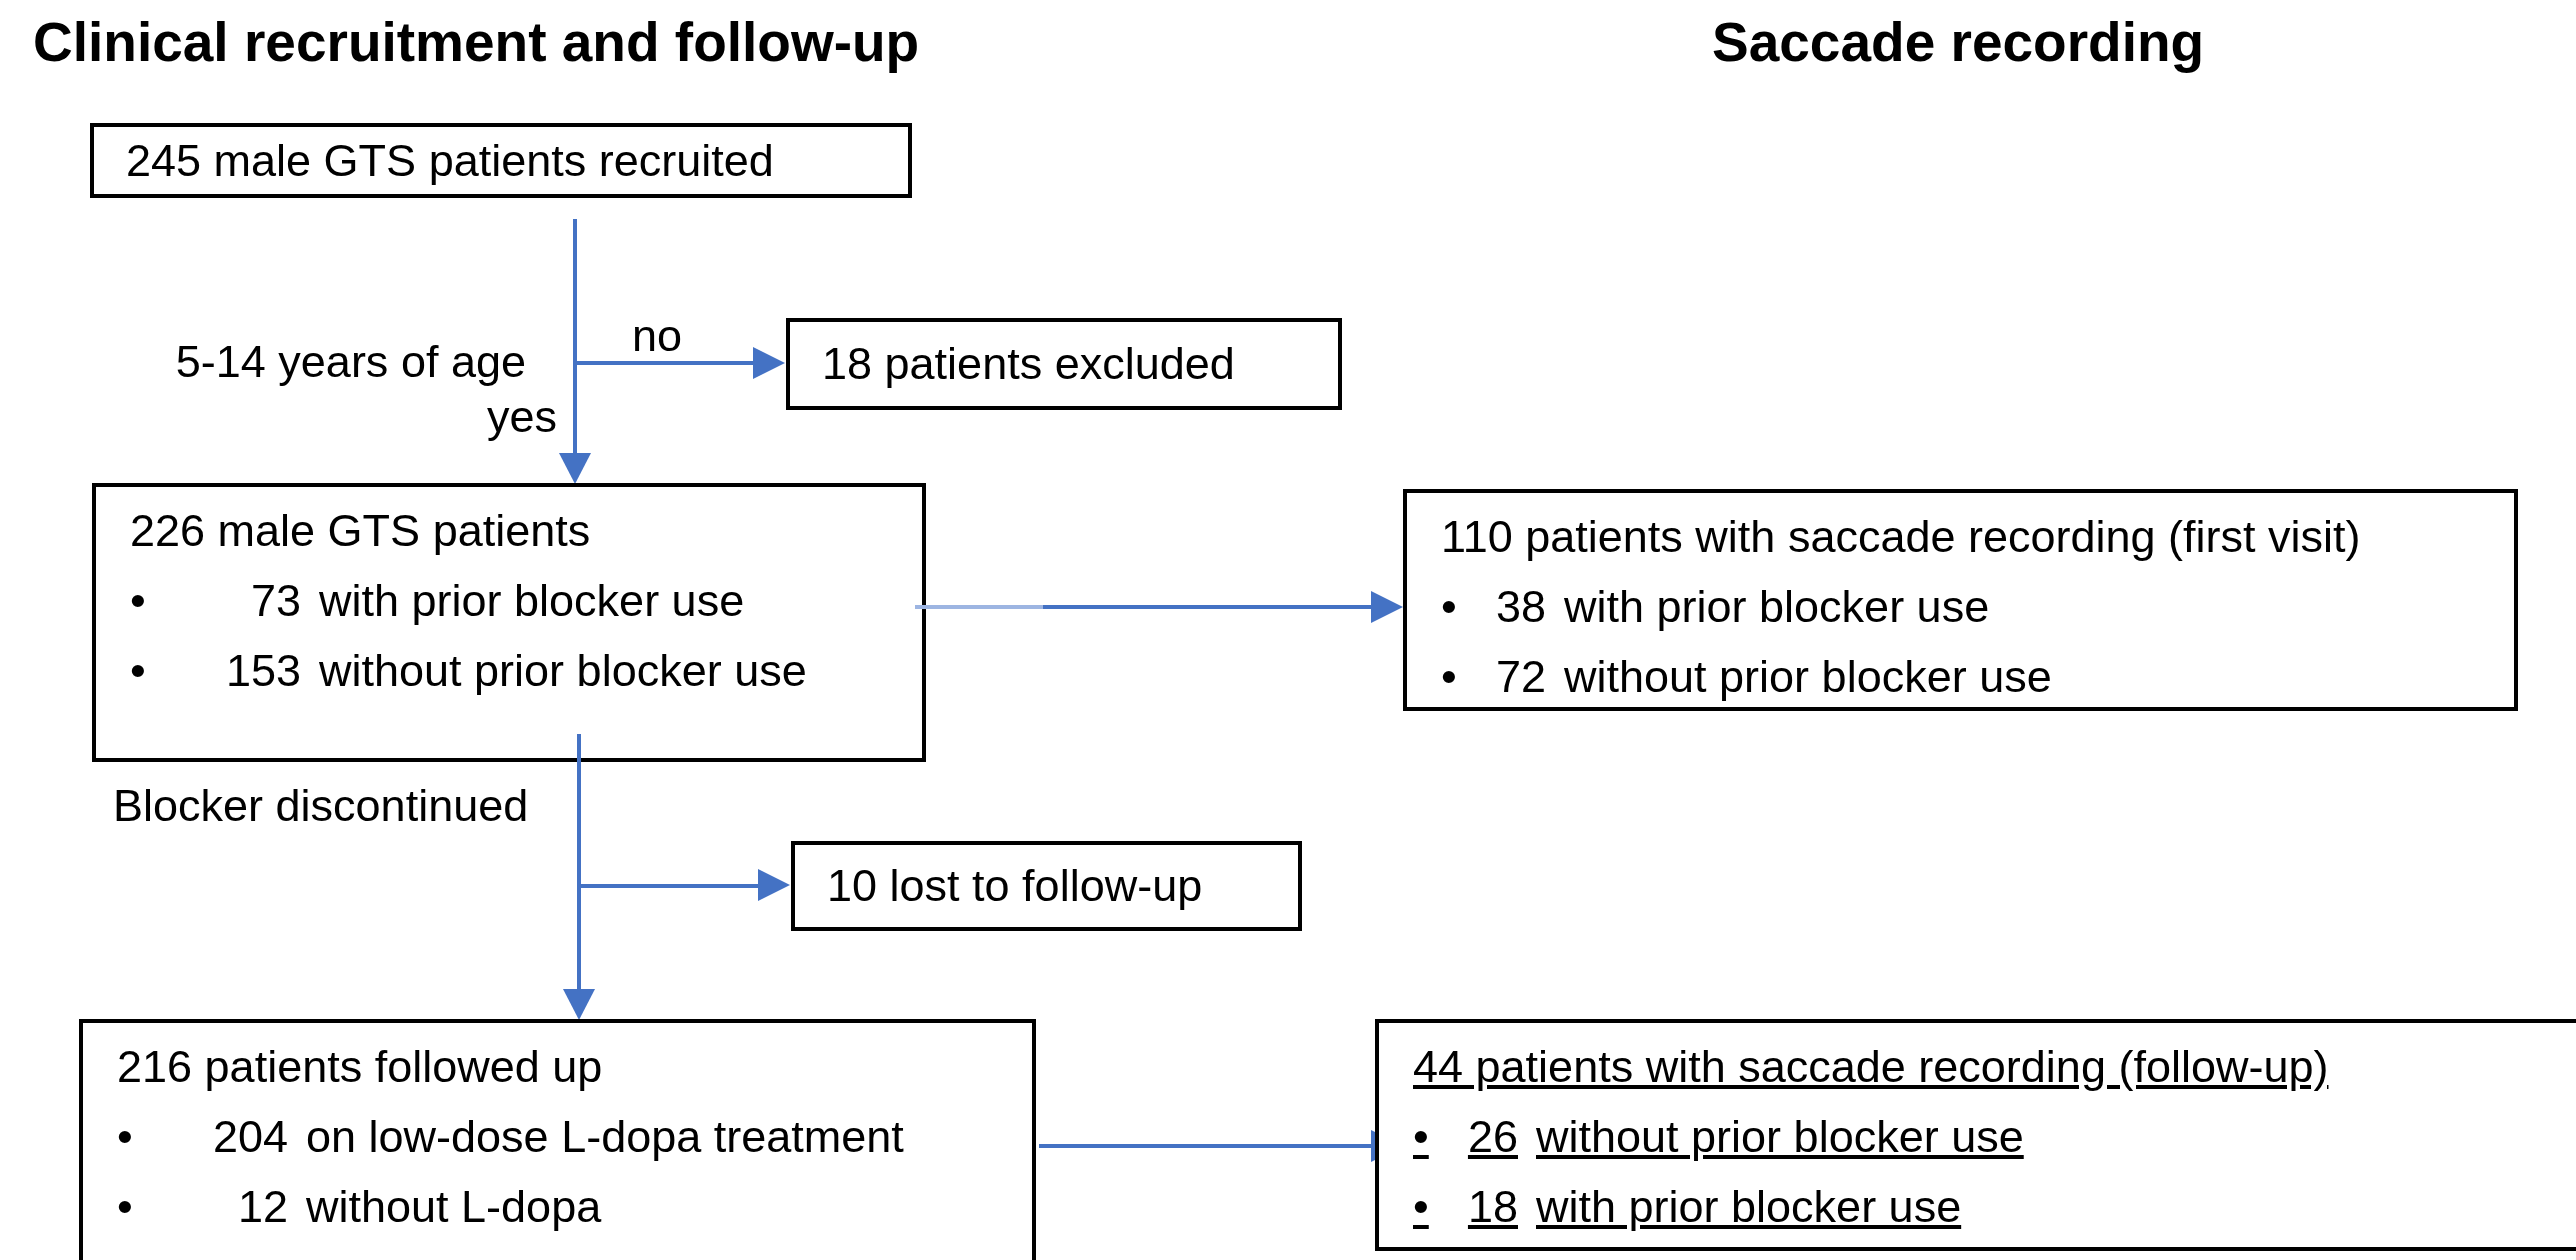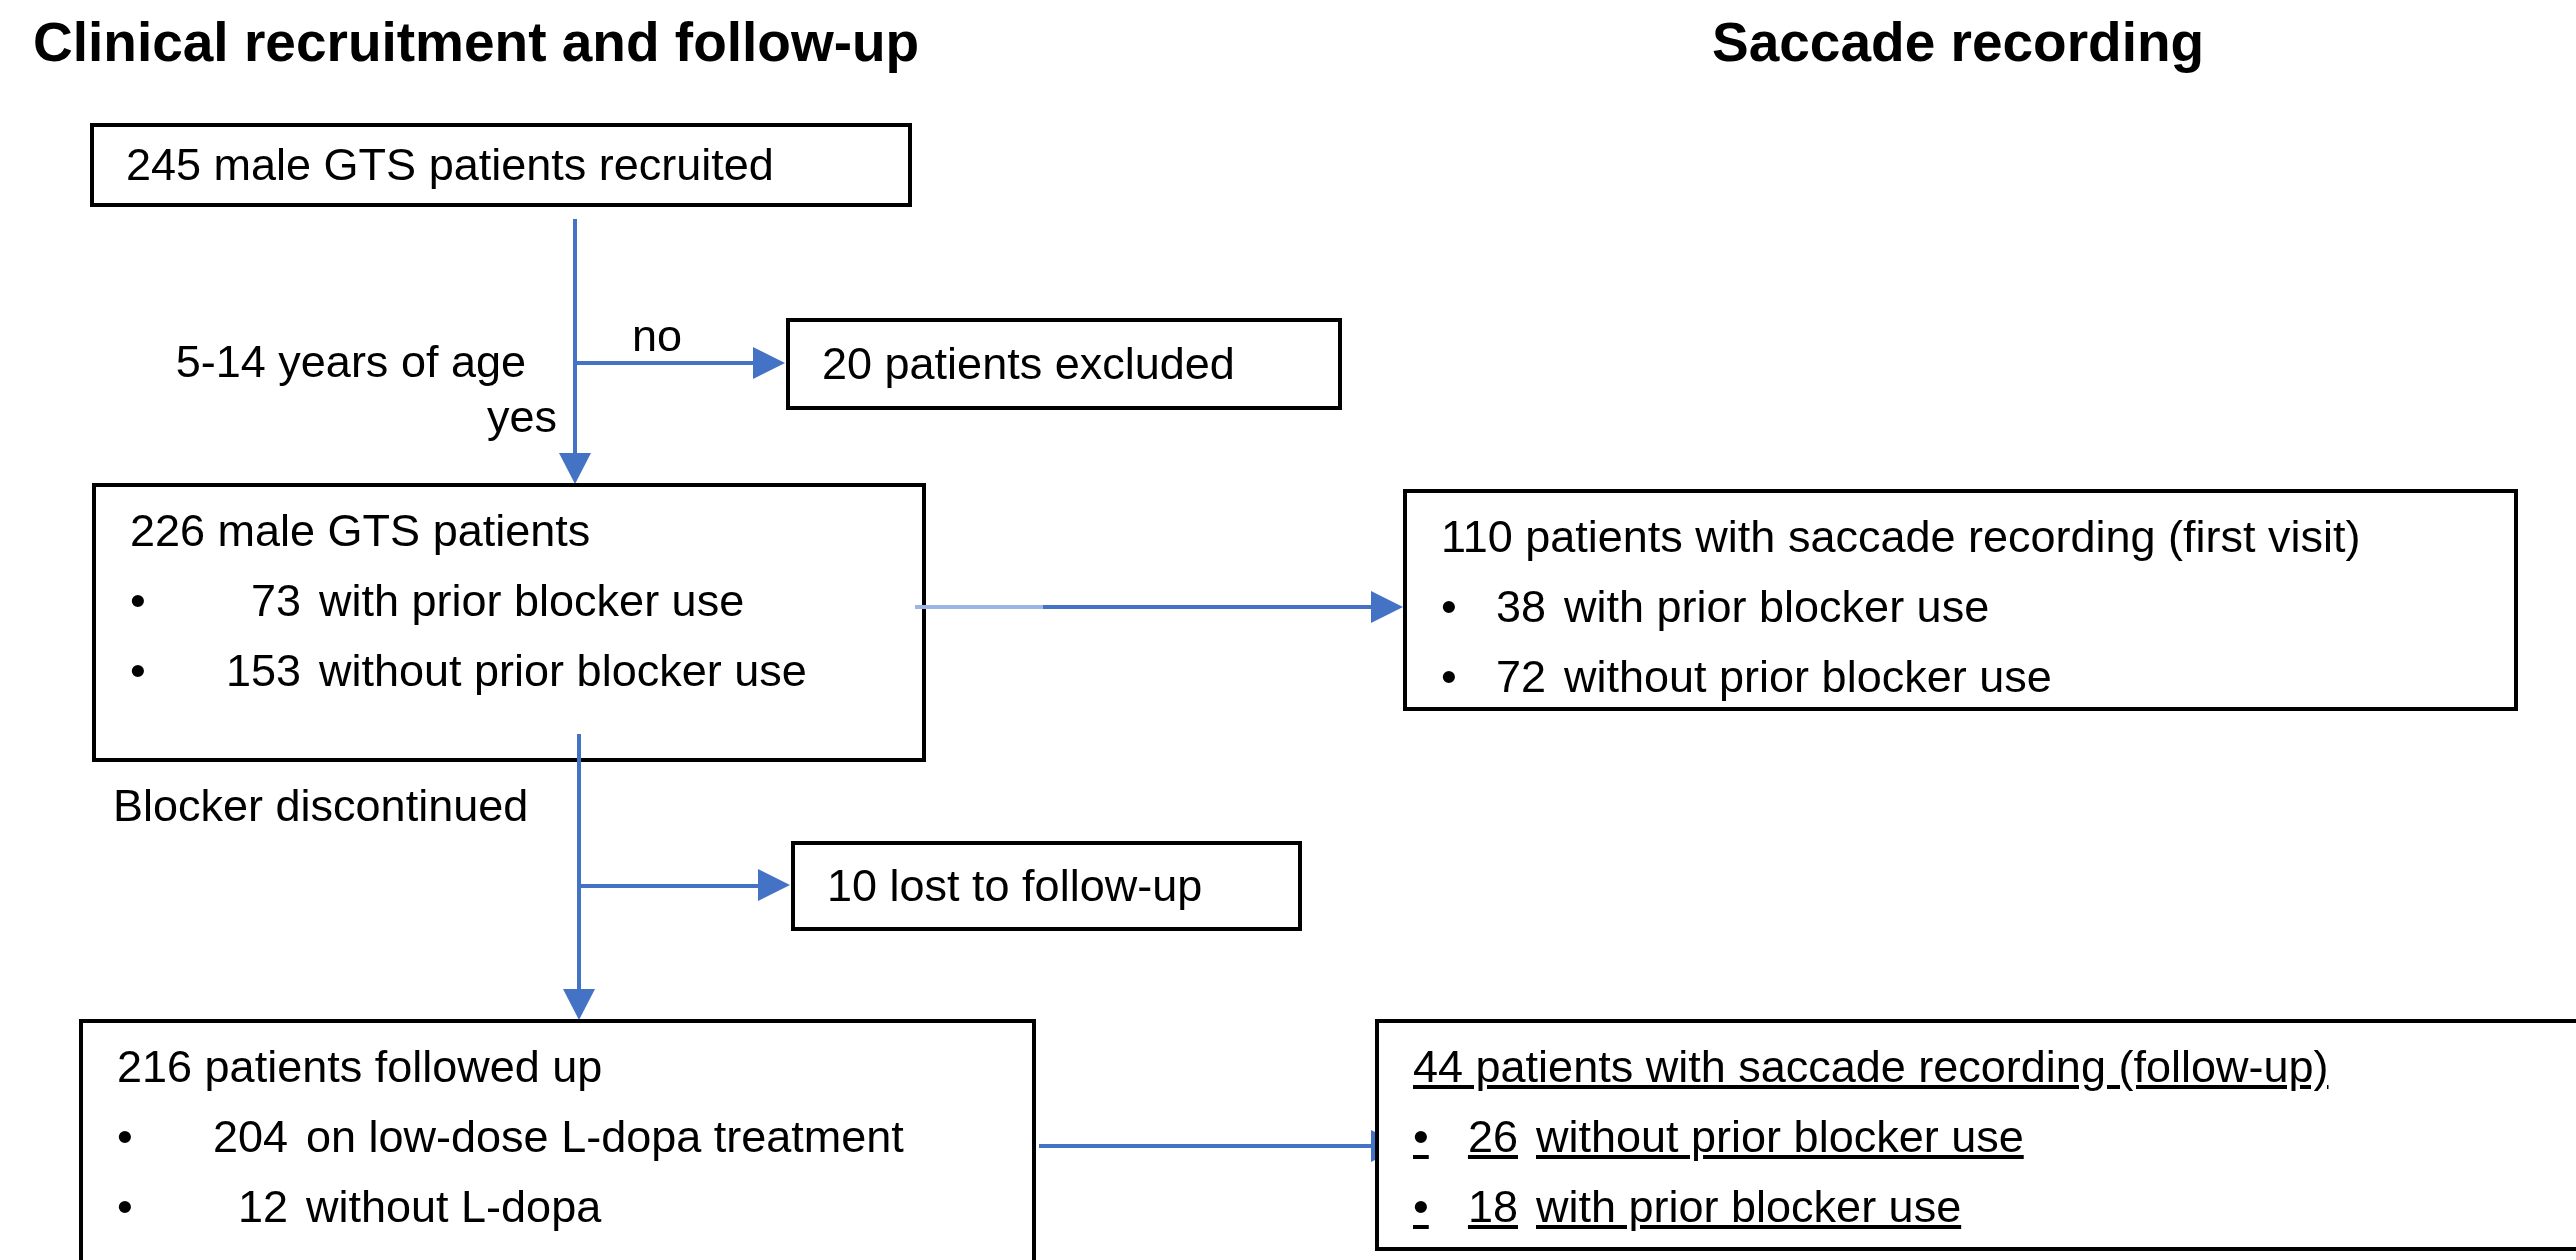--- a/index.html
+++ b/index.html
@@ -91,36 +91,36 @@
   }
 </style>
 </head>
 <body>
 
 <div id="canvas">
 
   <div class="col-header" style="left:1712px; top:10px;">Saccade recording</div>
   <div class="col-header" style="left:33px; top:10px;">Clinical recruitment and follow-up</div>
 
-  <div class="box single" style="left:90px; top:123px; width:822px; height:84px;">
+  <div class="box single" style="left:90px; top:123px; width:822px; height:75px;">
     <span>245 male GTS patients recruited</span>
   </div>
 
   <div class="vline" style="left:573px; top:219px; height:235px;"></div>
   <div class="tri-down" style="left:559px; top:453px;"></div>
 
   <div class="hline" style="left:575px; top:361px; width:180px;"></div>
   <div class="tri-right" style="left:753px; top:347px;"></div>
 
   <div class="flow-label" style="right:2050px; top:336px;">5-14 years of age</div>
   <div class="flow-label" style="left:632px; top:310px;">no</div>
   <div class="flow-label" style="right:2019px; top:391px;">yes</div>
 
   <div class="box single" style="left:786px; top:318px; width:556px; height:92px;">
-    <span>20 patients excluded</span>
+    <span>18 patients excluded</span>
   </div>
 
   <div class="box multi" style="left:92px; top:483px; width:834px; height:279px;">
     <div class="title-row">226 male GTS patients</div>
     <div class="bullet-row">
       <span class="dot">•</span>
       <span class="num num3">73</span>
       <span class="btext">with prior blocker use</span>
     </div>
     <div class="bullet-row">

